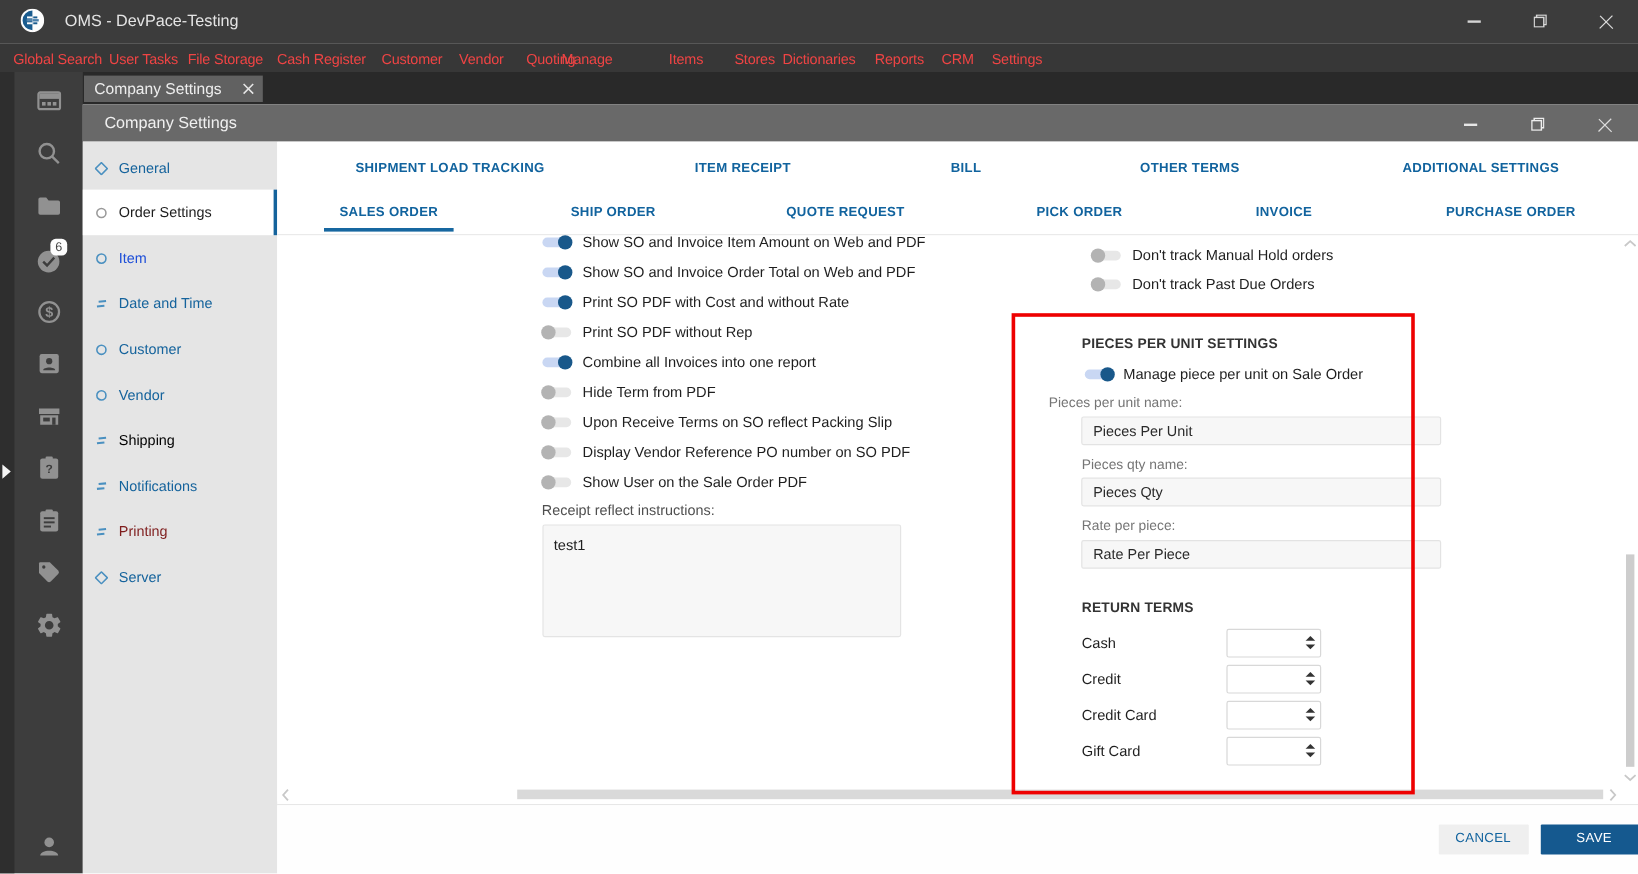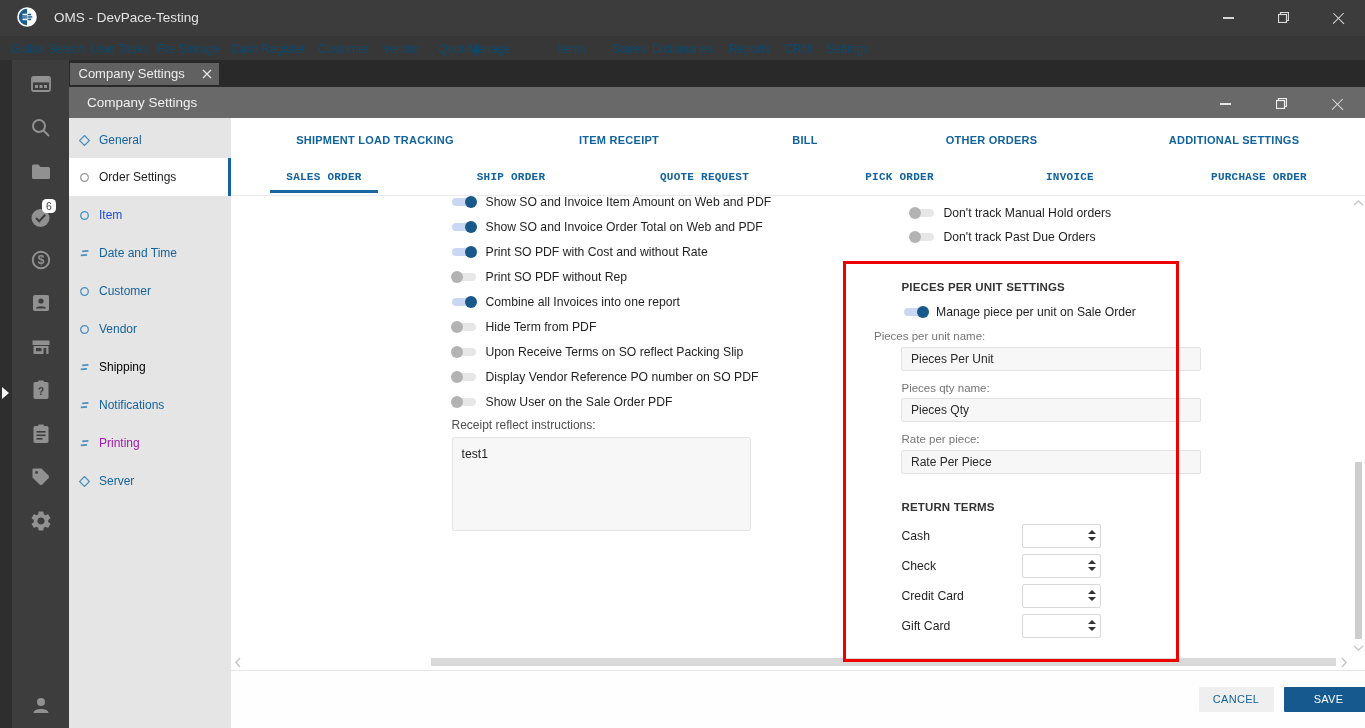--- a/index.html
+++ b/index.html
@@ -13,21 +13,21 @@
 
 
 .wc-min { width:10.5px; height:1.6px; background:#d4d4d4; }
 .wc-x { width:12px; height:12px; }
 .wc-x:before, .wc-x:after { content:""; position:absolute; left:5.7px; top:-0.5px; width:1.4px; height:14.5px; background:#dedede; }
 .wc-x:before { transform:rotate(45deg); }
 .wc-x:after { transform:rotate(-45deg); }
 
 
 #menubar { left:0; top:36px; width:1365px; height:24px; background:#373737; }
-.mi { position:absolute; top:37px; height:24px; line-height:24px; font-size:12px; letter-spacing:-0.15px; color:#0c4a6e; }
+.mi { position:absolute; top:37px; height:24px; line-height:24px; font-size:12px; letter-spacing:-0.15px; color:#ef4444; }
 
 
 #tabstrip { left:0; top:60px; width:1365px; height:26.5px; background:#292929; }
 #opentab { left:70px; top:62.5px; width:149px; height:22.5px; background:#616161; color:#ededed; font-size:13px; line-height:22.5px; }
 
 
 #sidebar { left:0; top:60px; width:69px; height:668px; background:#3d3d3d; }
 #sidestrip { left:0; top:60px; width:12px; height:668px; background:#2e2e2e; }
 
 
@@ -37,21 +37,21 @@
 
 #nav { left:69px; top:117.5px; width:161.5px; height:610.5px; background:#e5e5e5; }
 .navrow { position:absolute; left:0; width:161.5px; height:38px; font-size:12px; color:#15639c; line-height:38px; }
 .navrow .txt { position:absolute; left:30px;text-align:center; }
 .navrow svg { position:absolute; left:9.5px; top:14px; }
 
 
 #content { left:230.5px; top:118px; width:1134.5px; height:550px; background:#fff; }
 
 .tab1 { position:absolute; white-space:nowrap; top:130px; height:20px; line-height:20px; font-size:11px; font-weight:bold; letter-spacing:.25px; color:#11639e; transform:translateX(-50%); }
-.tab2 { position:absolute; white-space:nowrap; top:167px; height:20px; line-height:20px; font-size:11px; font-weight:bold; letter-spacing:.25px; color:#11639e; transform:translateX(-50%);font-family:Liberation Mono, monospace; }
+.tab2 { position:absolute; white-space:nowrap; top:167px; height:20px; line-height:20px; font-size:11px; font-weight:bold; letter-spacing:.25px; color:#11639e; transform:translateX(-50%); }
 
 
 .tgl { position:absolute; width:24px; height:8px; border-radius:4px; }
 .tgl .knob { position:absolute; top:-2px; width:12px; height:12px; border-radius:50%; }
 .tgl.on { background:#c9d7f3; }
 .tgl.on .knob { right:-1px; background:#19588a; }
 .tgl.off { background:#e7e7e7; }
 .tgl.off .knob { left:-1px; background:#b3b3b3; }
 
 .lbl { position:absolute; font-size:12.2px; color:#1f1f1f; white-space:nowrap; transform:translateY(-50%); }
@@ -230,38 +230,38 @@
       <path d="M3.2 3.4 L9.4 2.8 M1.8 7.4 L8 6.8" stroke="#4a90c0" stroke-width="1.7"></path>
     </svg>
     <span class="txt">Shipping</span>
   </div>
 <div class="navrow" style="left:69px;top:385.5px;color:#15639c">
     <svg width="11" height="11" viewBox="0 0 11 11">
       <path d="M3.2 3.4 L9.4 2.8 M1.8 7.4 L8 6.8" stroke="#4a90c0" stroke-width="1.7"></path>
     </svg>
     <span class="txt">Notifications</span>
   </div>
-<div class="navrow" style="left:69px;top:423.5px;color:#a21caf">
+<div class="navrow" style="left:69px;top:423.5px;color:#7f1d1d">
     <svg width="11" height="11" viewBox="0 0 11 11">
       <path d="M3.2 3.4 L9.4 2.8 M1.8 7.4 L8 6.8" stroke="#4a90c0" stroke-width="1.7"></path>
     </svg>
     <span class="txt">Printing</span>
   </div>
 <div class="navrow" style="left:69px;top:461.5px;color:#15639c">
     <svg width="11" height="11" viewBox="0 0 11 11">
       <rect x="2" y="2" width="7" height="7" transform="rotate(45 5.5 5.5)" fill="none" stroke="#4a90c0" stroke-width="1.3"></rect>
     </svg>
     <span class="txt">Server</span>
   </div>
 
 <div class="abs" id="content"></div>
 <div class="tab1" style="left:375px">SHIPMENT LOAD TRACKING</div>
 <div class="tab1" style="left:619px">ITEM RECEIPT</div>
 <div class="tab1" style="left:805px">BILL</div>
-<div class="tab1" style="left:991.5px">OTHER ORDERS</div>
+<div class="tab1" style="left:991.5px">OTHER TERMS</div>
 <div class="tab1" style="left:1234px">ADDITIONAL SETTINGS</div>
 <div class="tab2" style="left:324px">SALES ORDER</div>
 <div class="tab2" style="left:511px">SHIP ORDER</div>
 <div class="tab2" style="left:704.5px">QUOTE REQUEST</div>
 <div class="tab2" style="left:899.5px">PICK ORDER</div>
 <div class="tab2" style="left:1070px">INVOICE</div>
 <div class="tab2" style="left:1259px">PURCHASE ORDER</div>
 <div class="abs" style="left:269.5px;top:189.5px;width:108.5px;height:3px;background:#1767a0"></div>
 <div class="abs" style="left:230.5px;top:195px;width:1134.5px;height:1px;background:#eaeaea"></div>
 
@@ -324,21 +324,21 @@
 <div class="glbl" style="left:901.5px;top:387.8px">Pieces qty name:</div>
 <div class="inp" style="left:901px;top:398px">Pieces Qty</div>
 <div class="glbl" style="left:901.5px;top:439.3px">Rate per piece:</div>
 <div class="inp" style="left:901px;top:450px">Rate Per Piece</div>
 <div class="heading" style="left:901.5px;top:506.5px">RETURN TERMS</div>
 <div class="lbl" style="left:901.5px;top:535.5px">Cash</div>
 <div class="spin" style="top:523.5px">
     <div class="up"></div>
     <div class="dn"></div>
   </div>
-<div class="lbl" style="left:901.5px;top:565.5px">Check</div>
+<div class="lbl" style="left:901.5px;top:565.5px">Credit</div>
 <div class="spin" style="top:553.5px">
     <div class="up"></div>
     <div class="dn"></div>
   </div>
 <div class="lbl" style="left:901.5px;top:595.5px">Credit Card</div>
 <div class="spin" style="top:583.5px">
     <div class="up"></div>
     <div class="dn"></div>
   </div>
 <div class="lbl" style="left:901.5px;top:625.5px">Gift Card</div>

